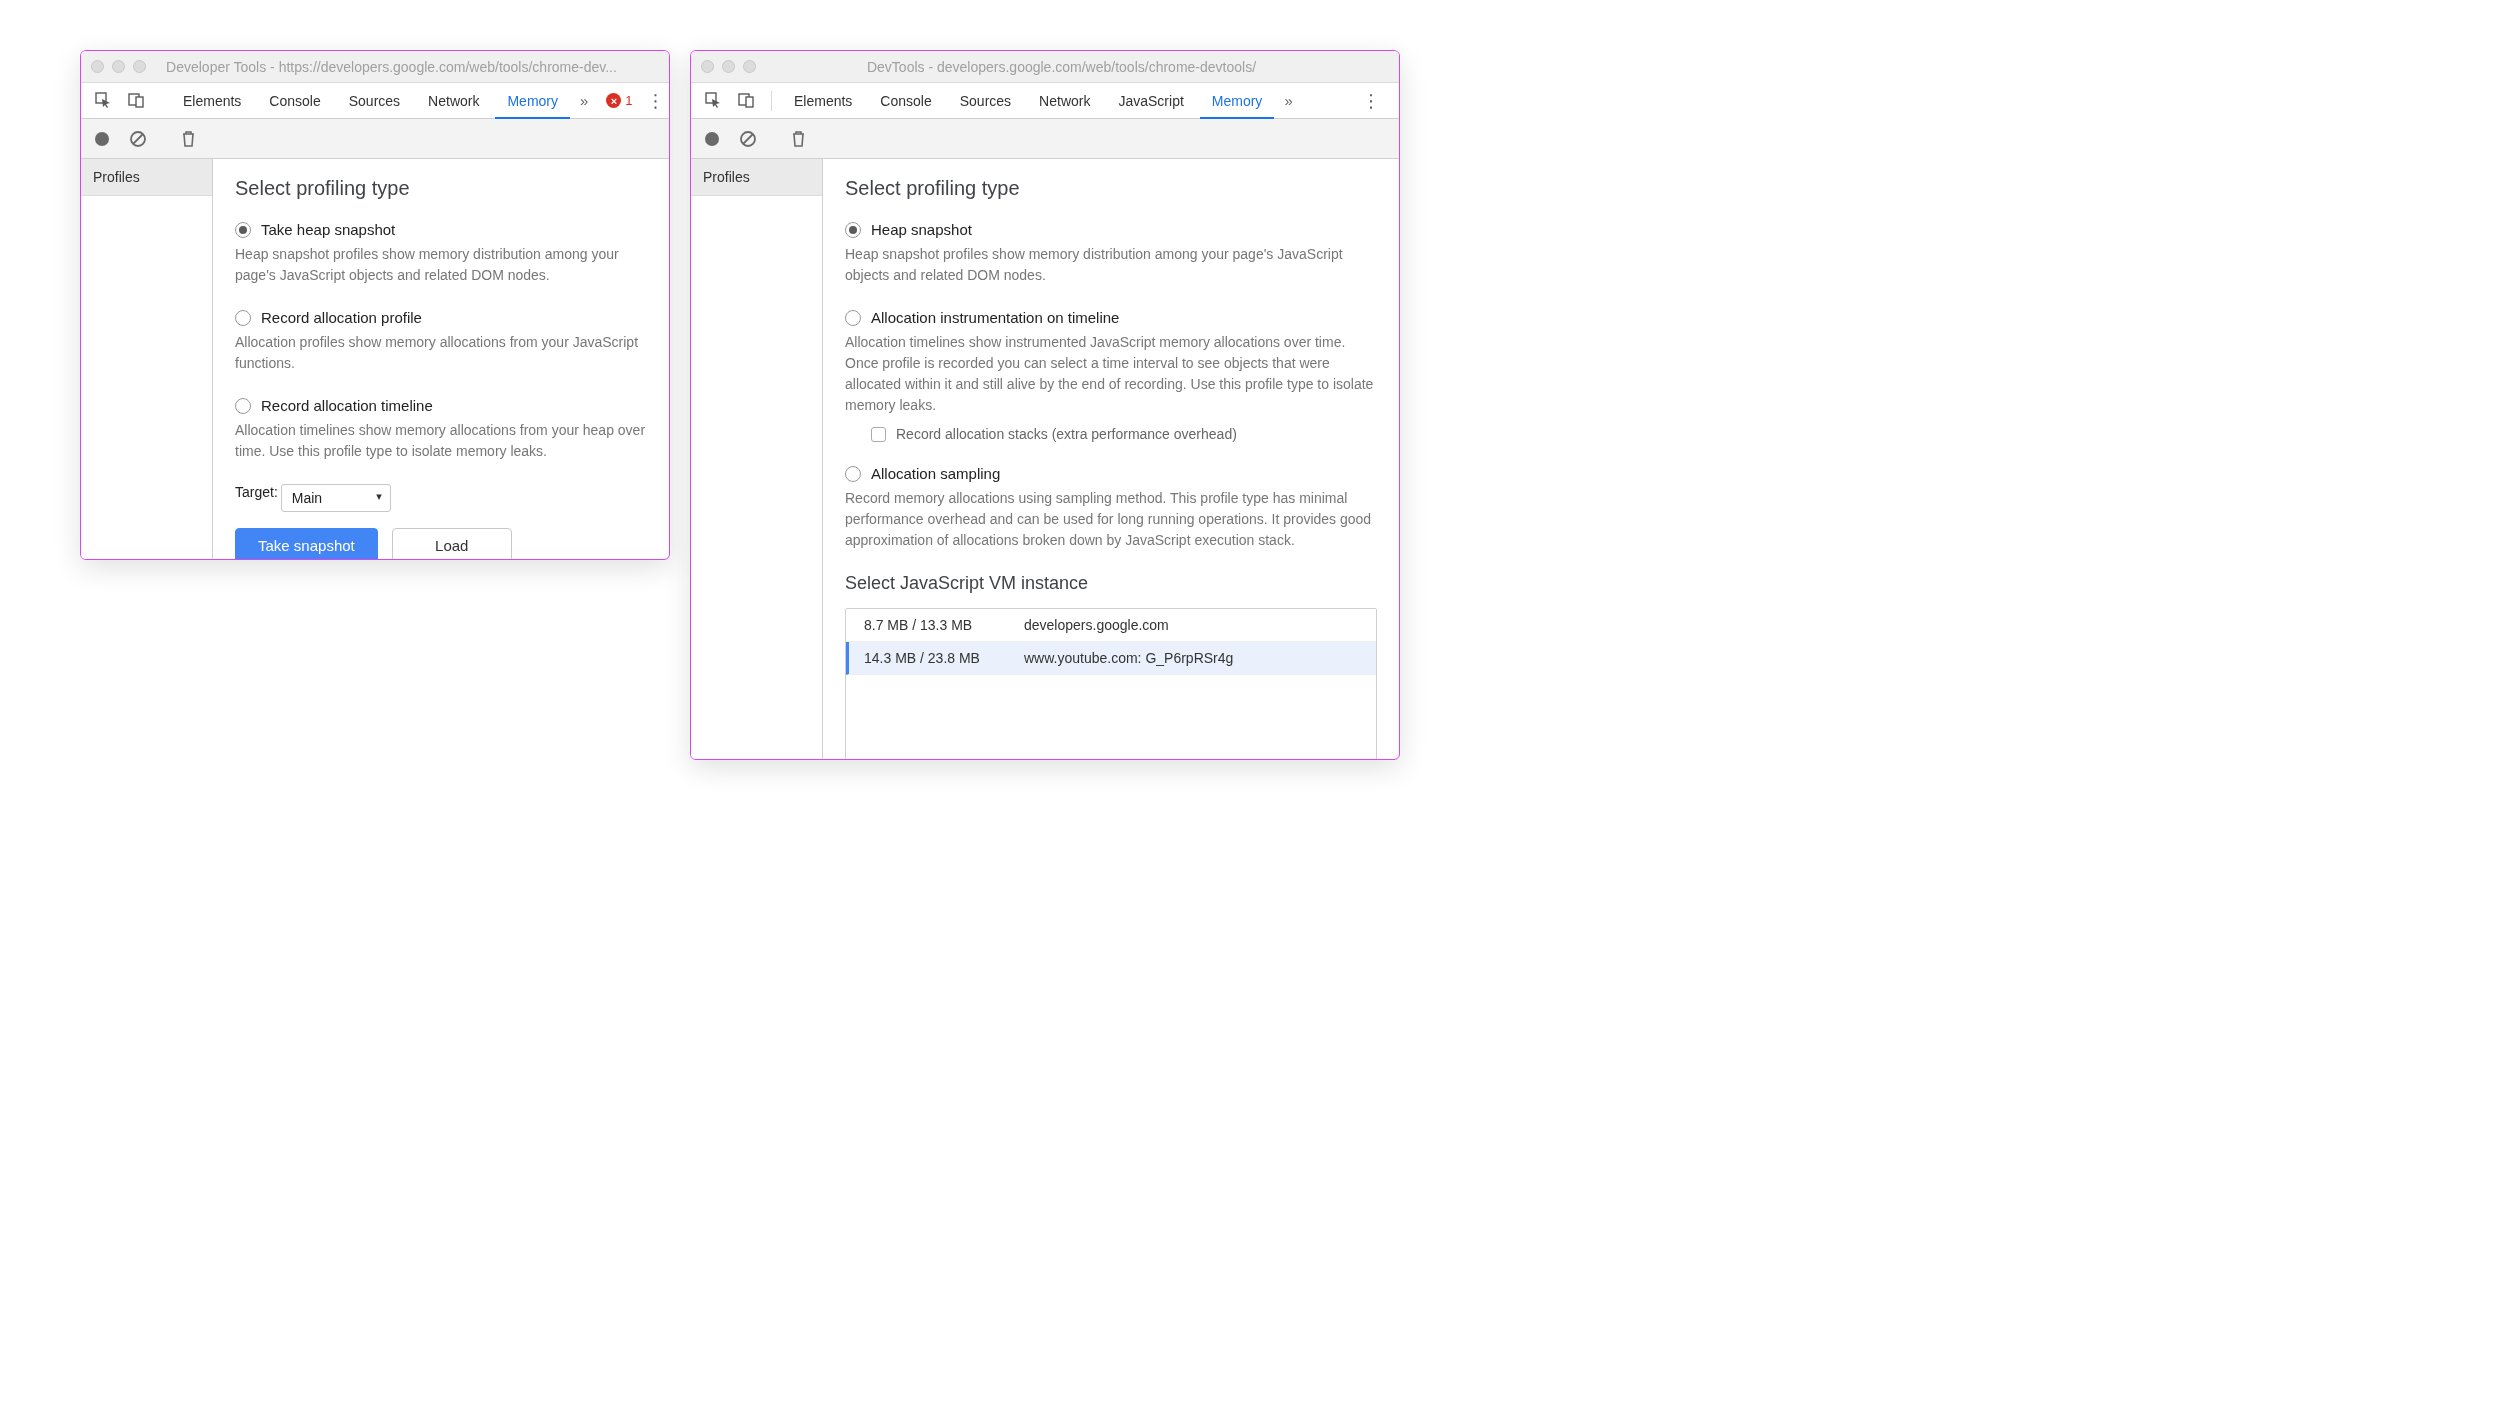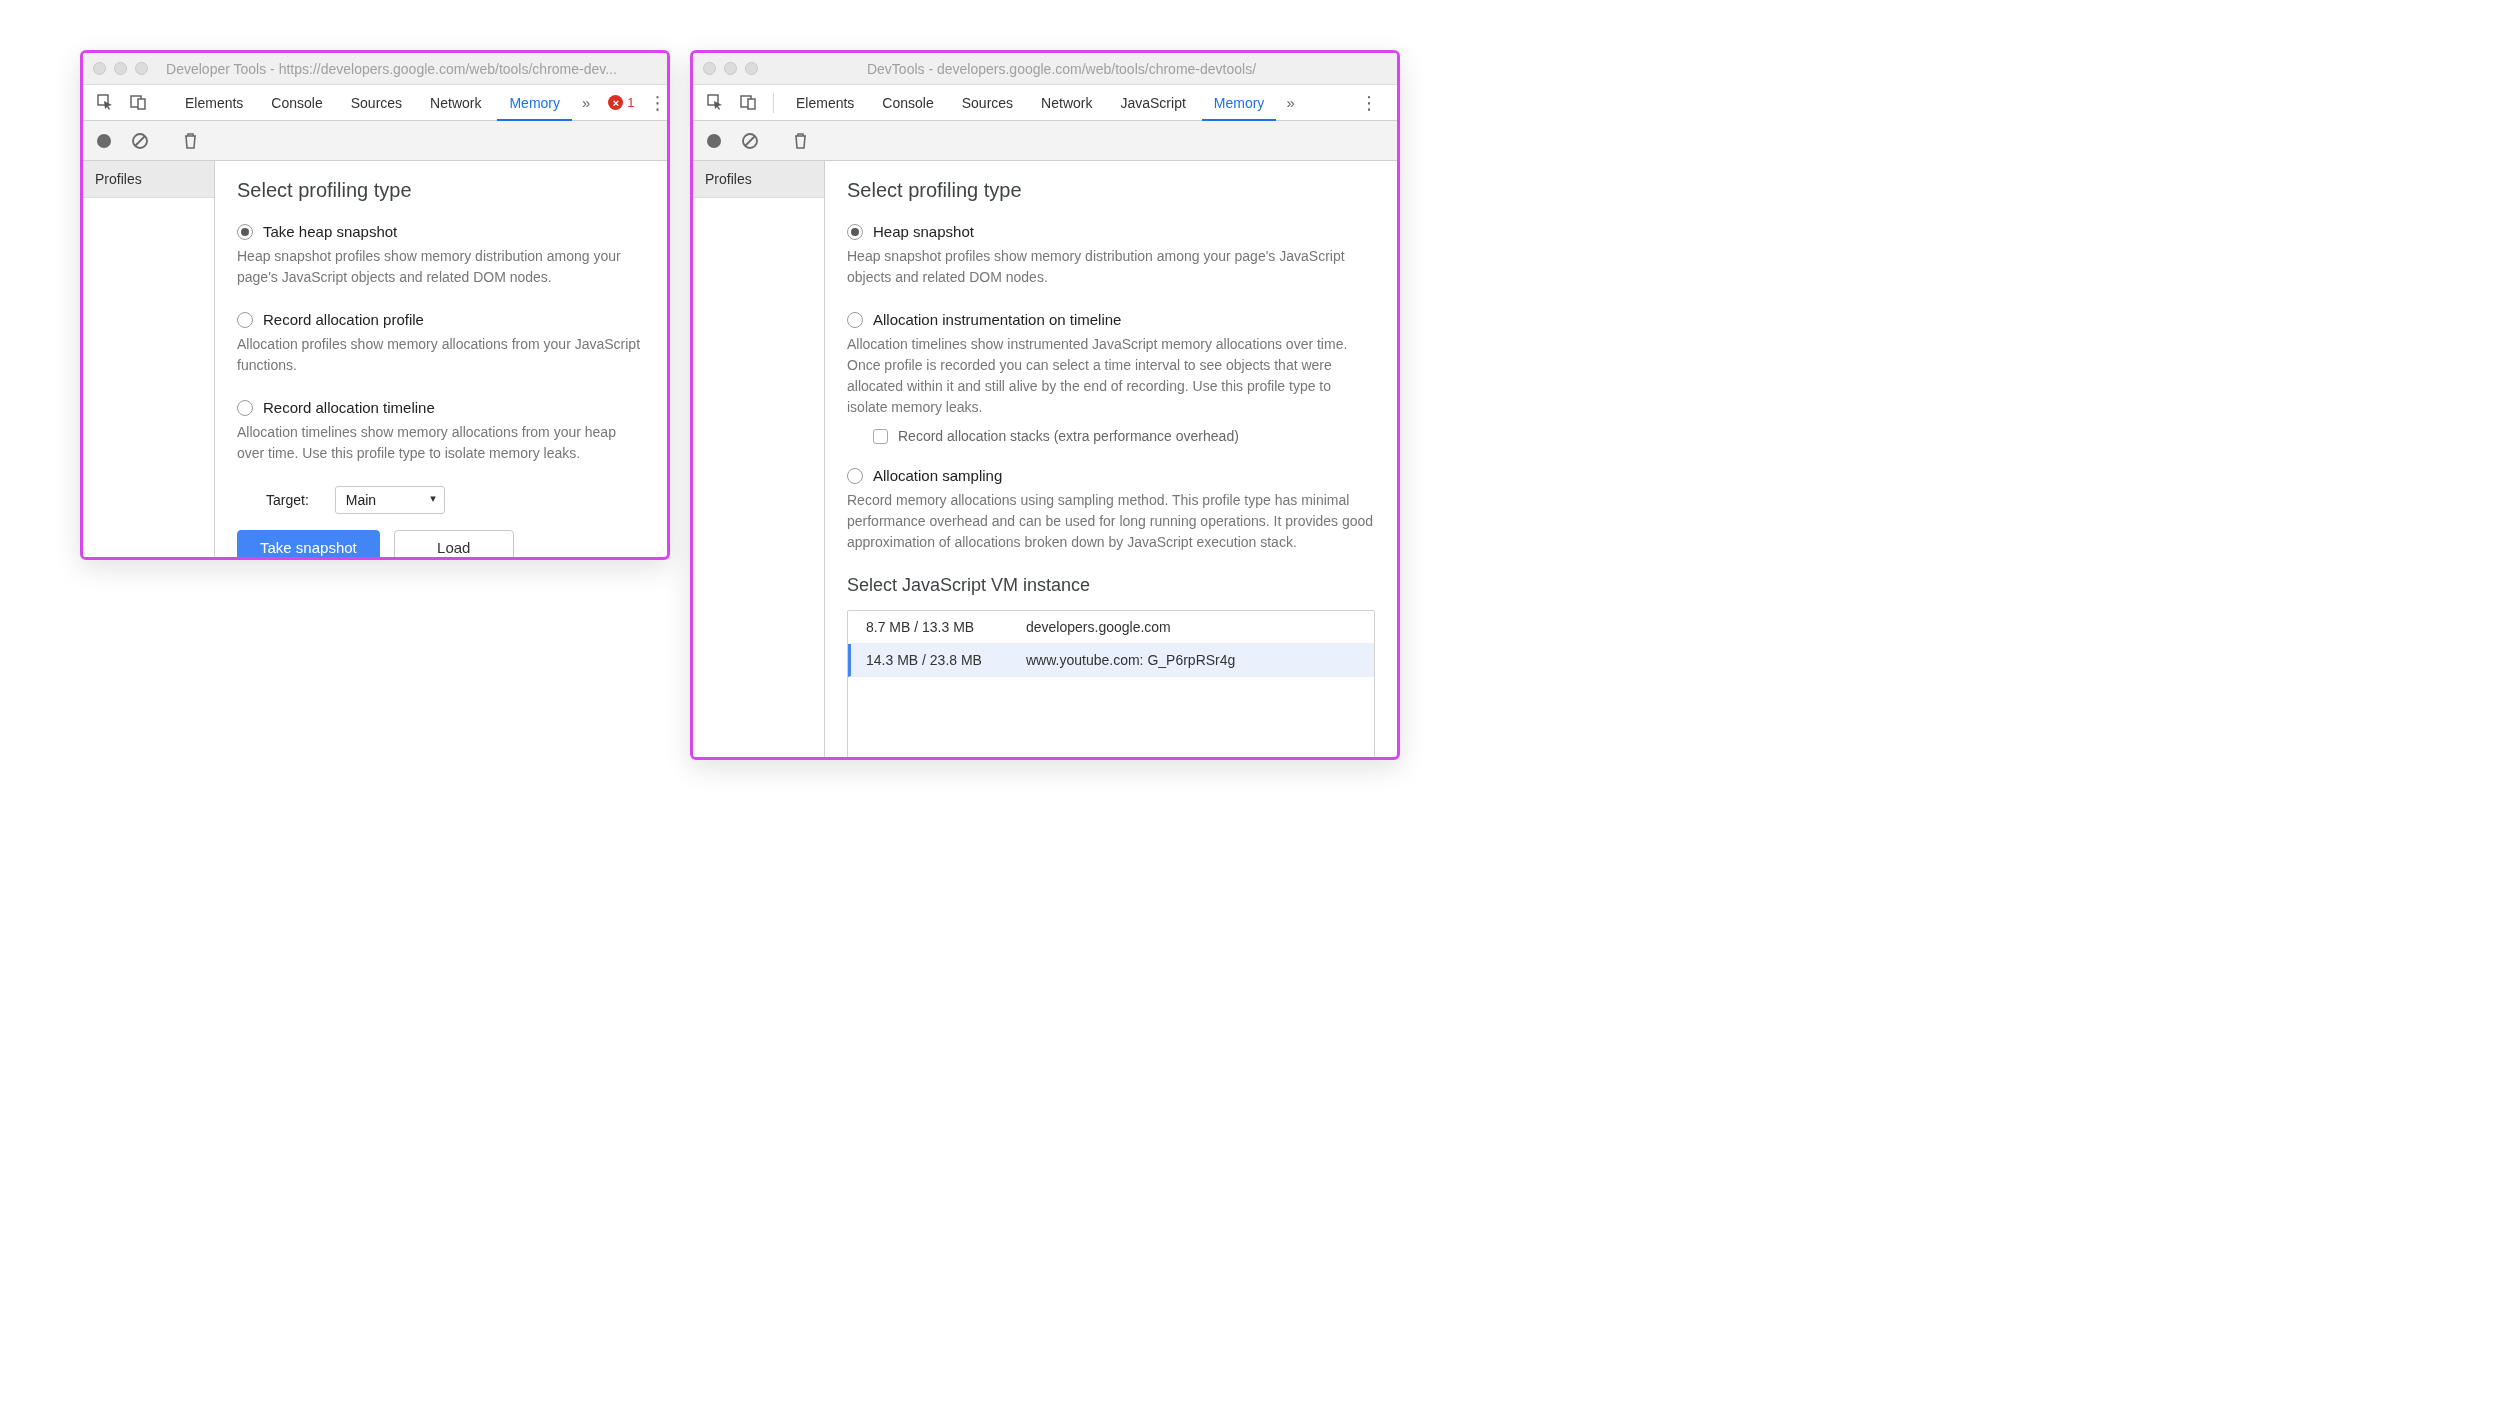--- a/index.html
+++ b/index.html
@@ -8,21 +8,21 @@
   font-family: -apple-system, BlinkMacSystemFont, "Segoe UI", Helvetica, Arial, sans-serif;
   font-size: 13px;
   color: #222;
   width: 2512px;
   height: 1408px;
   position: relative;
 }
 .window {
   position: absolute;
   background: #fff;
-  border: 3px solid #d946ef;
+  border: 1px solid #d946ef;
   border-radius: 6px;
   box-shadow: 0 8px 28px rgba(0,0,0,0.12);
   overflow: hidden;
   display: flex;
   flex-direction: column;
 }
 .titlebar {
   height: 32px;
   background: #f0f0f0;
   border-bottom: 1px solid #dcdcdc;
@@ -127,21 +127,21 @@
   flex: none; position: relative; margin-top: 2px;
 }
 .radio.checked::after {
   content: ""; position: absolute; inset: 3px; border-radius: 50%; background: #5a5a5a;
 }
 .opt-title { font-size: 15px; color: #222; }
 .opt-desc { font-size: 14px; color: #777; margin-top: 6px; line-height: 1.5; }
 .subopt { margin-left: 26px; margin-top: 10px; display:flex; align-items:center; gap:10px;}
 .checkbox { width:15px; height:15px; border:1px solid #aaa; border-radius:3px; flex:none;}
 .sub-lbl { font-size: 14px; color: #666; }
-.target-row { display:flex; align-items:center; gap:26px; margin-top: 4px; margin-bottom: 16px; margin-left: 29px;}
+.target-row { display:flex; gap:3px; margin-top: 4px; margin-bottom: 16px;}
 .target-lbl { font-size: 14px; color: #222; }
 .select {
   border: 1px solid #c8c8c8;
   background: #fff;
   padding: 5px 28px 5px 10px;
   border-radius: 3px;
   font-size: 14px;
   position: relative;
   min-width: 110px;
 }

